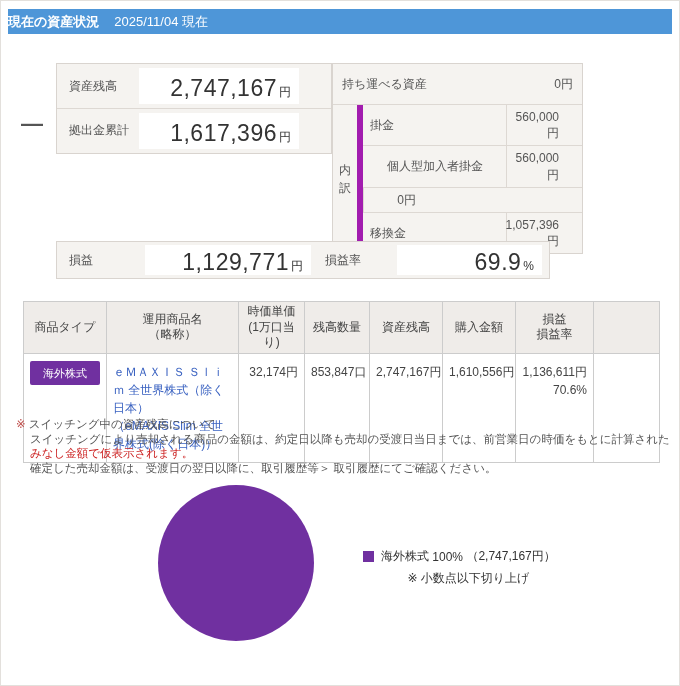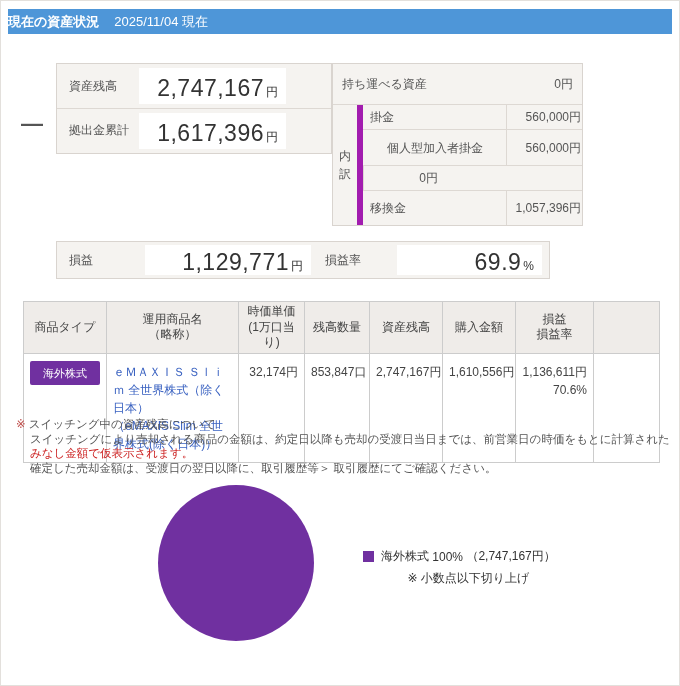--- a/index.html
+++ b/index.html
@@ -13,35 +13,35 @@
   .header-date { font-size:13px; color:#fff; margin-left:15px; }
 
   
   .minus-sign { position:absolute; left:20px; top:110px; font-size:22px; font-weight:bold; color:#555; }
 
   
   .summary-left { position:absolute; left:55px; top:62px; width:276px; height:91px; border:1px solid #d9d4cf; background:#f5f3f0; }
   .sl-row { display:flex; align-items:center; height:44px; }
   .sl-row + .sl-row { border-top:1px solid #ddd8d3; }
   .sl-label { width:82px; padding-left:12px; font-size:12px; color:#555; }
-  .sl-valuebox { width:147px; height:36px; background:#fff; display:flex; align-items:baseline; justify-content:flex-end; padding:7px 8px 0 6px; }
+  .sl-valuebox { width:160px; height:36px; background:#fff; display:flex; align-items:baseline; justify-content:flex-end; padding:7px 8px 0 6px; }
   .big-num { font-size:23px; color:#333; letter-spacing:0.5px; }
   .unit { font-size:12px; color:#333; margin-left:2px; }
 
   
   .summary-right { position:absolute; left:331px; top:62px; width:251px; border:1px solid #d9d4cf; background:#f5f3f0; font-size:12px; color:#555; }
   .portable-row { height:41px; display:flex; align-items:center; justify-content:space-between; padding:0 9px; border-bottom:1px solid #ddd8d3; }
   .breakdown { display:flex; }
   .bd-label { width:30px; padding:0 9px; border-right:6px solid #a21caf; display:flex; align-items:center; justify-content:center; text-align:center; word-break:break-all; line-height:1.5; }
   .bd-rows { flex:1; display:flex; flex-direction:column; }
   .bd-row { display:flex; border-bottom:1px solid #ddd8d3; }
   .bd-row:last-child { border-bottom:none; }
   .bd-row-label { flex:1; padding:4px 4px 4px 7px; display:flex; align-items:center; line-height:1.35; }
   .bd-row.indent .bd-row-label { padding-left:24px; }
-  .bd-row-value { width:76px; border-left:1px solid #ddd8d3; text-align:right; padding:4px 1px; line-height:1.35; display:flex; align-items:center; justify-content:flex-end; flex-wrap:wrap; }
+  .bd-row-value { width:76px; border-left:1px solid #ddd8d3; text-align:right; padding:4px 23px; line-height:1.35; display:flex; align-items:center; justify-content:flex-end; flex-wrap:wrap; }
   .bd-row.r1 { min-height:24px; } .bd-row.r2 { min-height:36px; } .bd-row.r3 { min-height:22px; } .bd-row.r4 { min-height:34px; }
 
   
   .profit-box { position:absolute; left:55px; top:240px; width:494px; height:38px; border:1px solid #d9d4cf; background:#f5f3f0; display:flex; align-items:center; font-size:12px; color:#555; }
   .profit-label { width:88px; padding-left:12px; }
   .profit-valuebox { width:166px; height:30px; background:#fff; display:flex; align-items:baseline; justify-content:flex-end; padding:4px 8px 0 6px; }
   .rate-label { width:86px; padding-left:14px; }
   .rate-valuebox { flex:1; margin-right:7px; height:30px; background:#fff; display:flex; align-items:baseline; justify-content:flex-end; padding:4px 8px 0 6px; }
 
   

